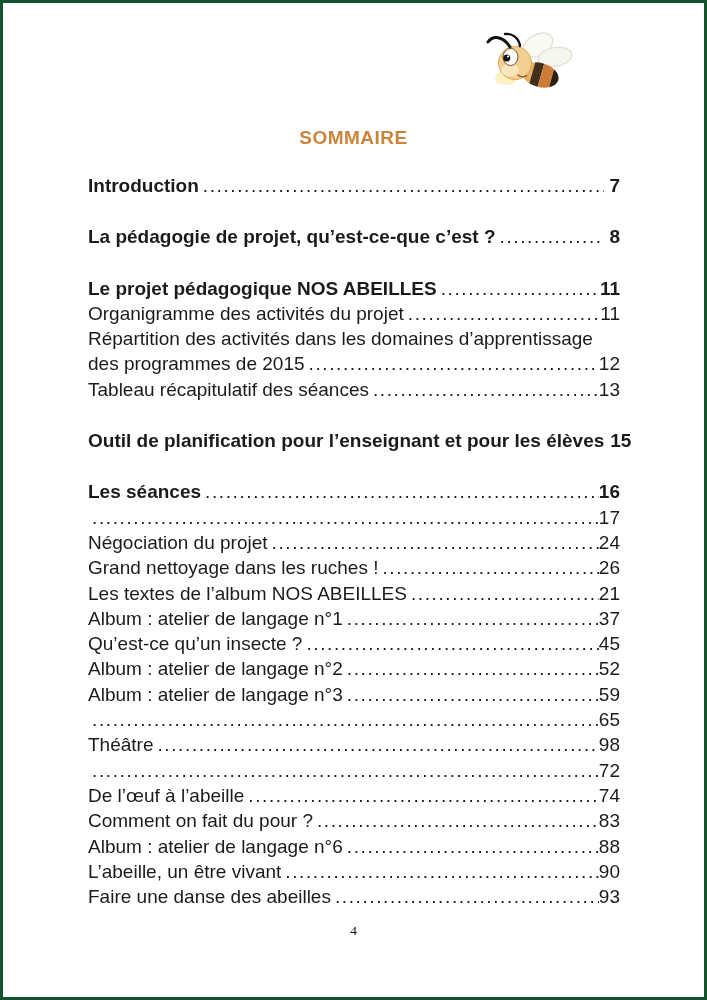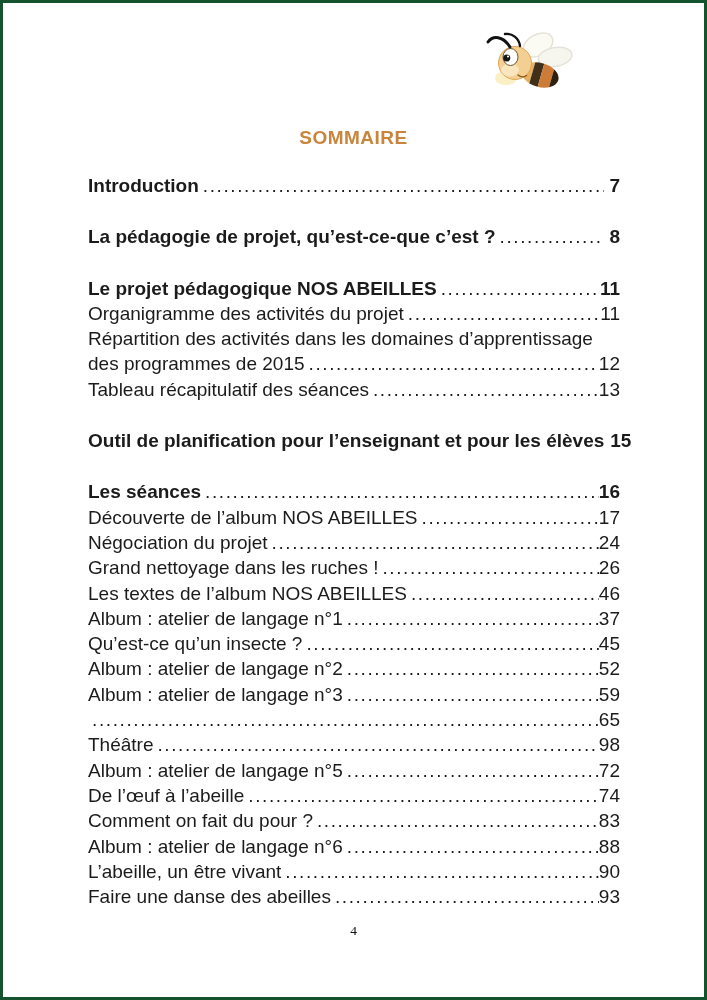--- a/index.html
+++ b/index.html
@@ -127,38 +127,37 @@
     <span class="toc-label">Outil de planification pour l’enseignant et pour les élèves</span>
     <span class="toc-leader">....................................................................................................................................................................................................................................................................</span>
     <span class="toc-page">15</span>
   </div>
       <div class="toc-row bold gap">
     <span class="toc-label">Les séances</span>
     <span class="toc-leader">....................................................................................................................................................................................................................................................................</span>
     <span class="toc-page">16</span>
   </div>
       <div class="toc-row">
-    <span class="toc-label">Découverte de l’album NOS ABEILLES</span>
     <span class="toc-leader">....................................................................................................................................................................................................................................................................</span>
     <span class="toc-page">17</span>
   </div>
       <div class="toc-row">
     <span class="toc-label">Négociation du projet</span>
     <span class="toc-leader">....................................................................................................................................................................................................................................................................</span>
     <span class="toc-page">24</span>
   </div>
       <div class="toc-row">
     <span class="toc-label">Grand nettoyage dans les ruches !</span>
     <span class="toc-leader">....................................................................................................................................................................................................................................................................</span>
     <span class="toc-page">26</span>
   </div>
       <div class="toc-row">
     <span class="toc-label">Les textes de l’album NOS ABEILLES</span>
     <span class="toc-leader">....................................................................................................................................................................................................................................................................</span>
-    <span class="toc-page">46</span>
+    <span class="toc-page">21</span>
   </div>
       <div class="toc-row">
     <span class="toc-label">Album : atelier de langage n°1</span>
     <span class="toc-leader">....................................................................................................................................................................................................................................................................</span>
     <span class="toc-page">37</span>
   </div>
       <div class="toc-row">
     <span class="toc-label">Qu’est-ce qu’un insecte ?</span>
     <span class="toc-leader">....................................................................................................................................................................................................................................................................</span>
     <span class="toc-page">45</span>
@@ -176,21 +175,20 @@
       <div class="toc-row">
     <span class="toc-leader">....................................................................................................................................................................................................................................................................</span>
     <span class="toc-page">65</span>
   </div>
       <div class="toc-row">
     <span class="toc-label">Théâtre</span>
     <span class="toc-leader">....................................................................................................................................................................................................................................................................</span>
     <span class="toc-page">98</span>
   </div>
       <div class="toc-row">
-    <span class="toc-label">Album : atelier de langage n°5</span>
     <span class="toc-leader">....................................................................................................................................................................................................................................................................</span>
     <span class="toc-page">72</span>
   </div>
       <div class="toc-row">
     <span class="toc-label">De l’œuf à l’abeille</span>
     <span class="toc-leader">....................................................................................................................................................................................................................................................................</span>
     <span class="toc-page">74</span>
   </div>
       <div class="toc-row">
     <span class="toc-label">Comment on fait du pour ?</span>

